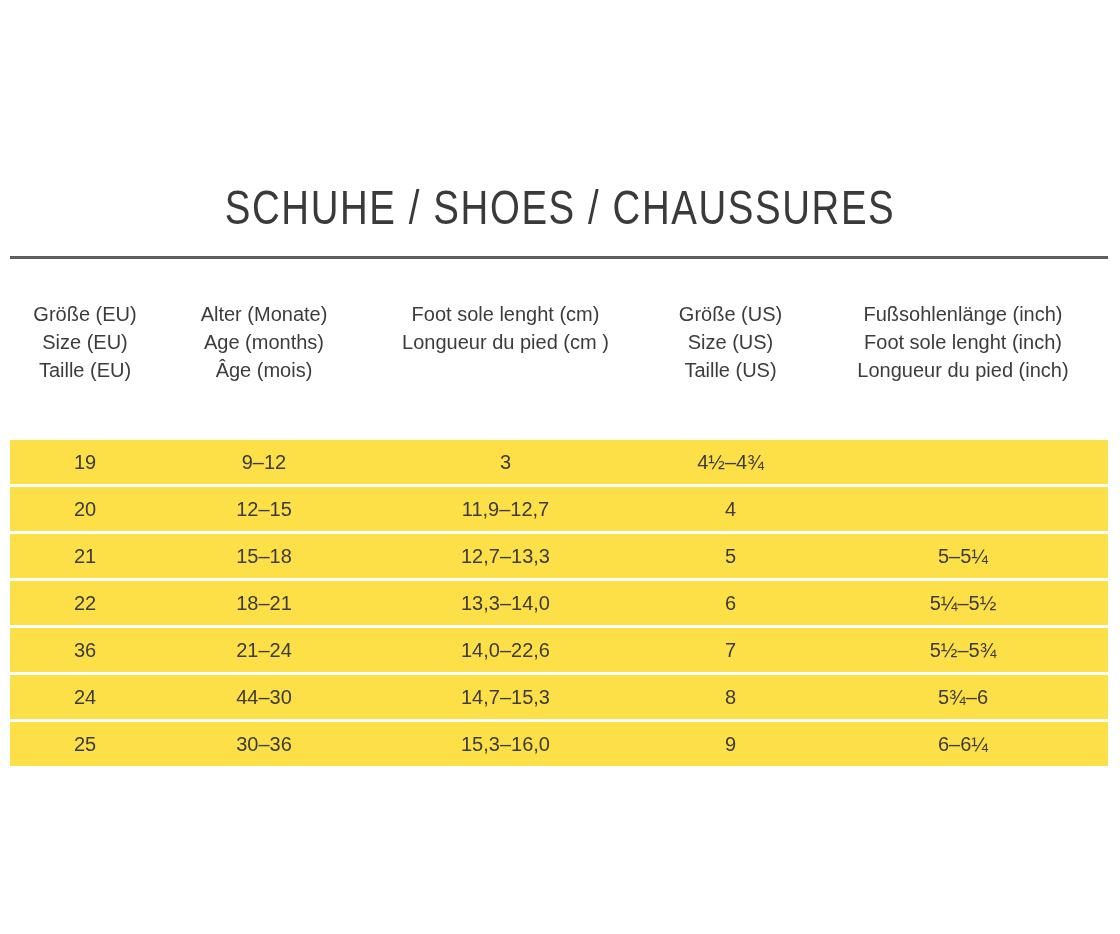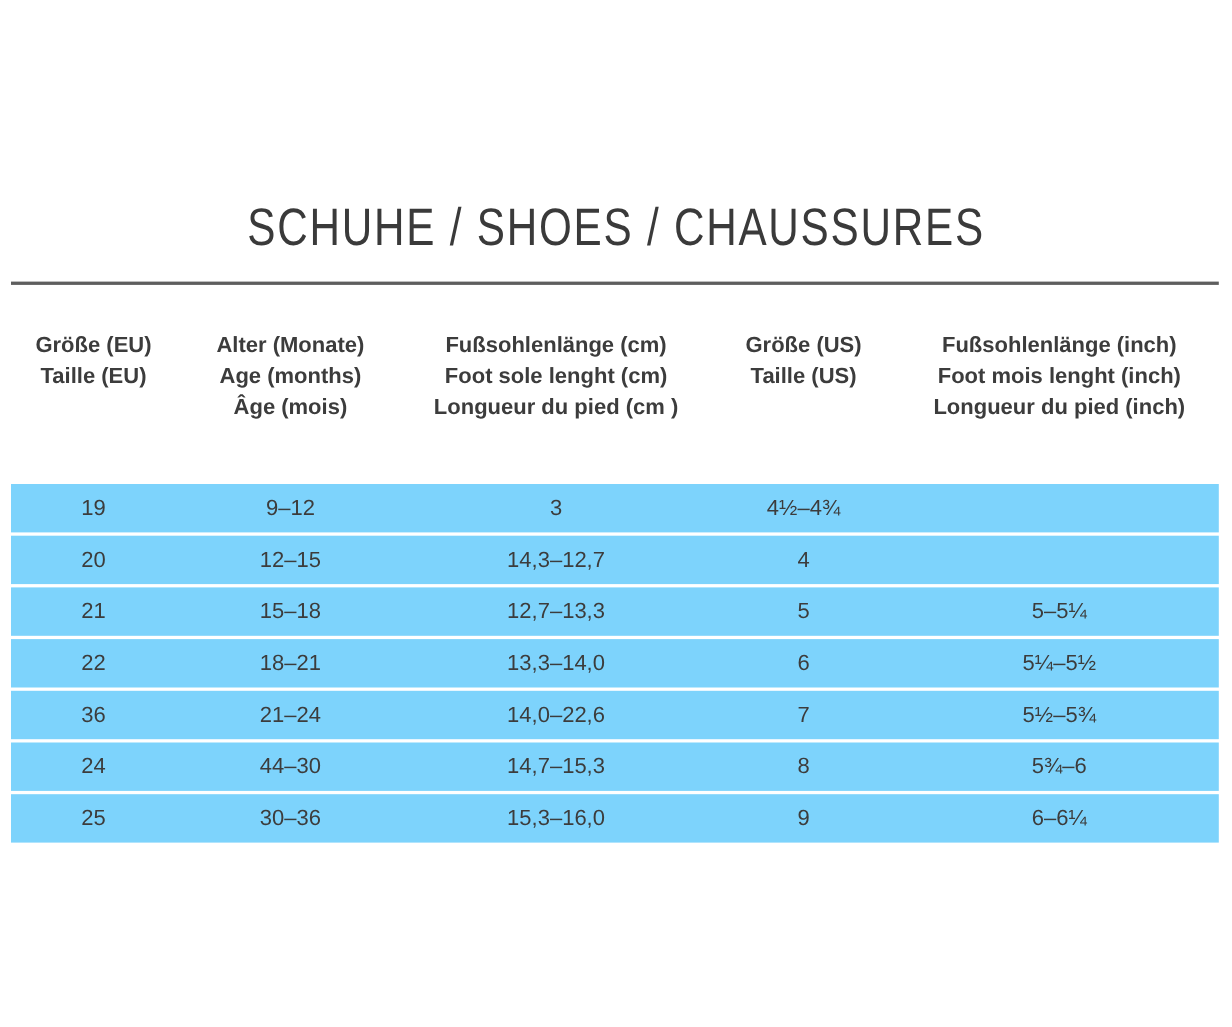--- a/index.html
+++ b/index.html
@@ -47,88 +47,88 @@
     position: absolute;
     top: 300px;
     left: 10px;
     width: 1098px;
   }
   .hcell {
     text-align: center;
     font-size: 20px;
     line-height: 28px;
     color: #3c3c3c;
-    font-weight: bold;
   }
   .tbody {
     position: absolute;
     top: 440px;
     left: 10px;
     width: 1098px;
   }
   .trow {
     height: 44px;
     margin-bottom: 3px;
-    background: #7dd3fc;
+    background: #fde047;
     align-items: center;
   }
   .tcell {
     text-align: center;
     font-size: 20px;
     color: #3c3c3c;
   }
 </style>
 </head>
 <body>
 
 <div class="page">
 
   <h1 class="title"><span class="title-inner">SCHUHE / SHOES / CHAUSSURES</span></h1>
 
   <div class="divider"></div>
 
   <div class="header-row grid-cols">
     <div class="hcell">
       <div>Größe (EU)</div>
+      <div>Size (EU)</div>
       <div>Taille (EU)</div>
     </div>
     <div class="hcell">
       <div>Alter (Monate)</div>
       <div>Age (months)</div>
       <div>Âge (mois)</div>
     </div>
     <div class="hcell">
-      <div>Fußsohlenlänge (cm)</div>
       <div>Foot sole lenght (cm)</div>
       <div>Longueur du pied (cm )</div>
     </div>
     <div class="hcell">
       <div>Größe (US)</div>
+      <div>Size (US)</div>
       <div>Taille (US)</div>
     </div>
     <div class="hcell">
       <div>Fußsohlenlänge (inch)</div>
-      <div>Foot mois lenght (inch)</div>
+      <div>Foot sole lenght (inch)</div>
       <div>Longueur du pied (inch)</div>
     </div>
   </div>
 
   <div class="tbody">
 
     <div class="trow grid-cols">
       <div class="tcell">19</div>
       <div class="tcell">9–12</div>
       <div class="tcell">3</div>
       <div class="tcell">4½–4¾</div>
     </div>
 
     <div class="trow grid-cols">
       <div class="tcell">20</div>
       <div class="tcell">12–15</div>
-      <div class="tcell">14,3–12,7</div>
+      <div class="tcell">11,9–12,7</div>
       <div class="tcell">4</div>
     </div>
 
     <div class="trow grid-cols">
       <div class="tcell">21</div>
       <div class="tcell">15–18</div>
       <div class="tcell">12,7–13,3</div>
       <div class="tcell">5</div>
       <div class="tcell">5–5¼</div>
     </div>

